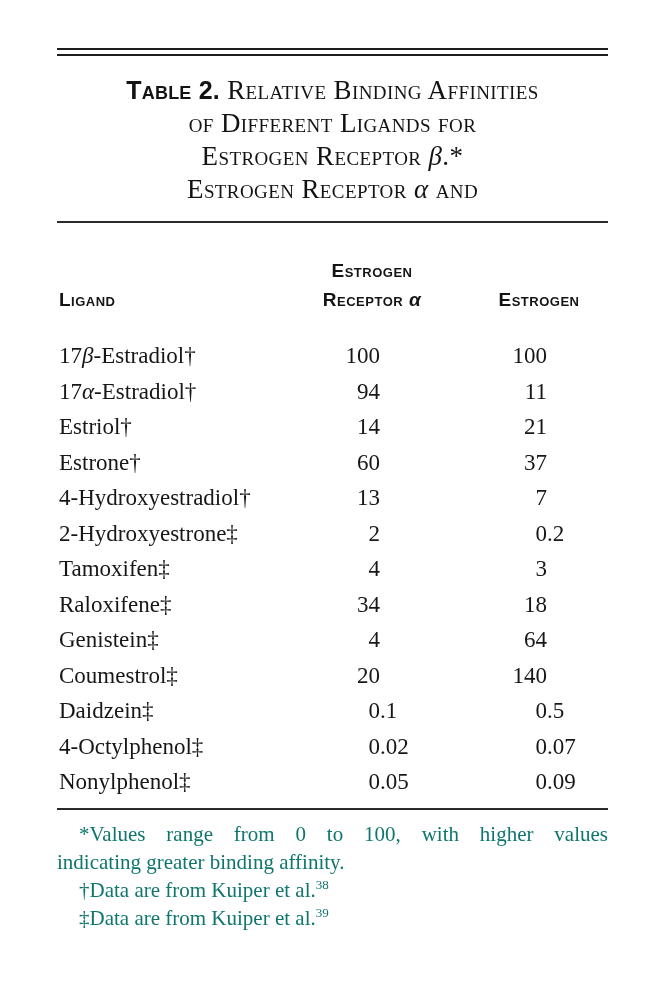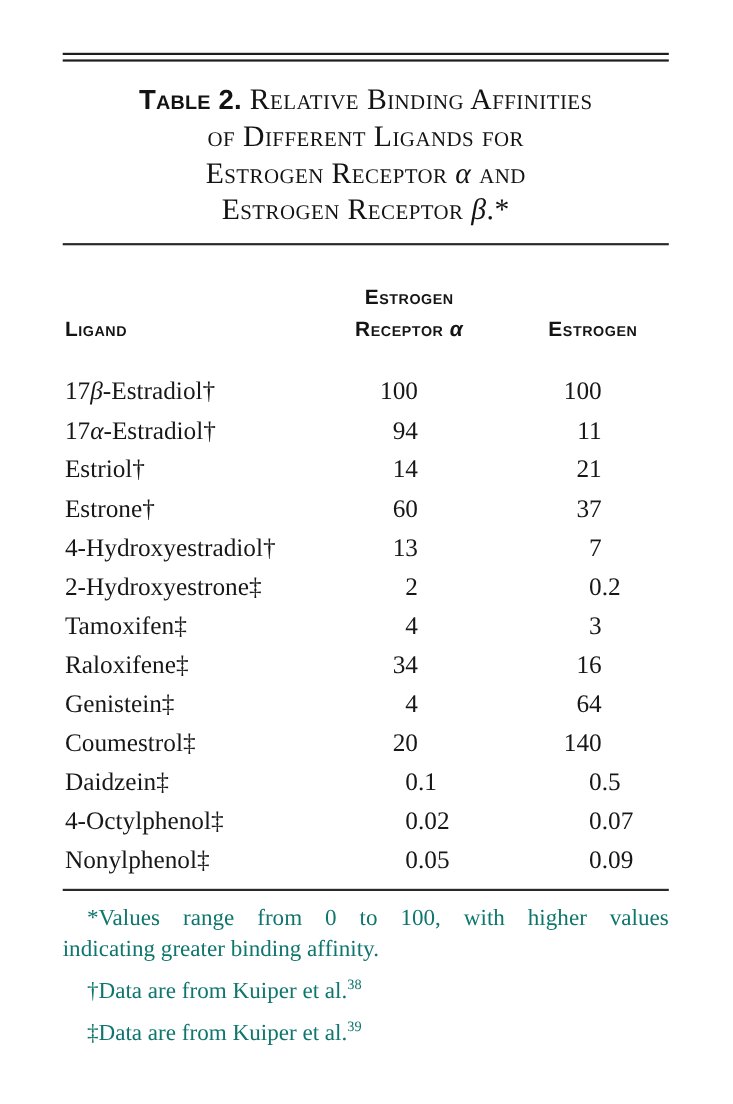--- a/index.html
+++ b/index.html
@@ -76,35 +76,35 @@
   .c-beta .dp  { display: block; flex: 1; text-align: left; }
 
   
   .footnotes {
     position: absolute; left: 57px; top: 820px; width: 551px;
     font-size: 21px; line-height: 28px; color: #0f766e;
   }
   .fn { margin: 0; }
   .fn-l1 { display: block; text-align: justify; text-align-last: justify; text-indent: 22px; }
   .fn-l2 { display: block; }
-  .fn-ref { margin-top: 10px; text-indent: 22px; }
+  .fn-ref { text-indent: 22px; }
   sup { font-size: 13px; line-height: 0; vertical-align: super; }
 </style>
 </head>
 <body>
 
 <div class="page">
 
   <div class="rule-top"></div>
 
   <div class="title">
     <div class="t-line"><span class="t-label">Table 2.</span> <span class="gk">Relative Binding Affinities</span></div>
     <div class="t-line gk">of Different Ligands for</div>
+    <div class="t-line gk">Estrogen Receptor <i class="greek">β</i>.*</div>
     <div class="t-line gk">Estrogen Receptor <i class="greek">α</i> and</div>
-    <div class="t-line gk">Estrogen Receptor <i class="greek">β</i>.*</div>
   </div>
 
   <div class="rule-mid"></div>
 
   <div class="thead">
     <div class="h-ligand gk">Ligand</div>
     <div class="h-alpha">
       <div class="h-line gk">Estrogen</div>
       <div class="h-line gk">Receptor <i class="greek">α</i></div>
     </div>
@@ -198,21 +198,21 @@
       </div>
     </div>
 
     <div class="trow">
       <div class="c-ligand gk">Raloxifene‡</div>
       <div class="c-num c-alpha">
         <span class="ip">34</span>
           <span class="dp"></span>
       </div>
       <div class="c-num c-beta">
-        <span class="ip">16</span>
+        <span class="ip">18</span>
           <span class="dp"></span>
       </div>
     </div>
 
     <div class="trow">
       <div class="c-ligand gk">Genistein‡</div>
       <div class="c-num c-alpha">
         <span class="ip">4</span>
           <span class="dp"></span>
       </div>

